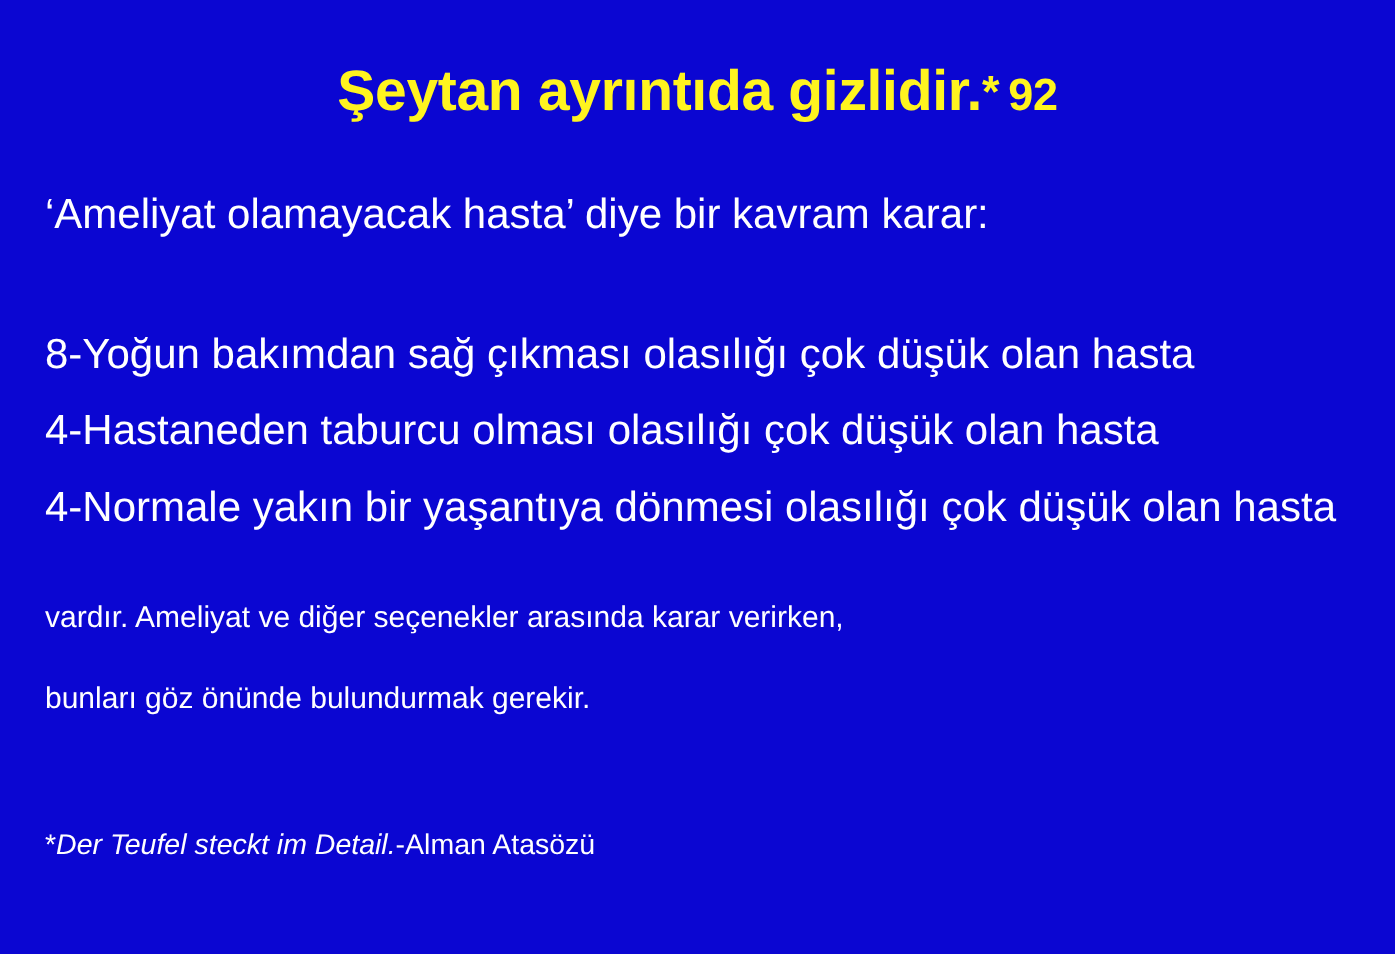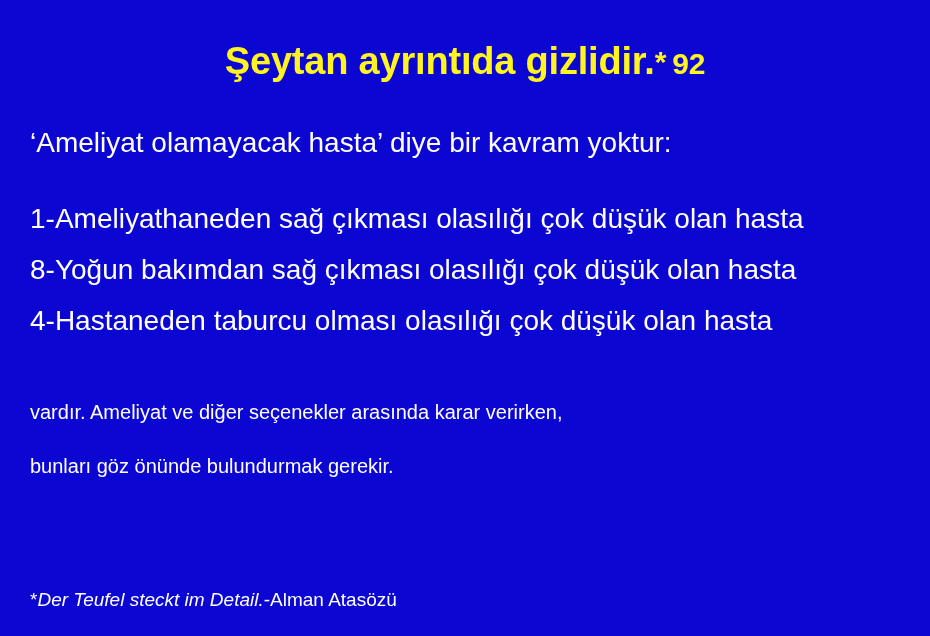--- a/index.html
+++ b/index.html
@@ -86,52 +86,52 @@
     font-size: 20px;
     line-height: 34px;
     white-space: nowrap;
   }
   .gap-para { height: 20px; }
 
   
   .footnote {
     position: absolute;
     left: 30px;
-    top: 588px;
+    top: 552px;
     color: #FFFFFF;
     font-size: 19px;
     line-height: 24px;
     white-space: nowrap;
   }
   .footnote .fn-star { font-style: normal; }
   .footnote .fn-italic { font-style: italic; }
   .footnote .fn-plain { font-style: normal; }
 </style>
 </head>
 <body>
 
 <div id="slide">
 
   <div class="slide-title">
     <span class="title-main">Şeytan ayrıntıda gizlidir.</span><span class="title-star">*</span><span class="title-num">92</span>
   </div>
 
   <div class="body-block">
 
-    <p class="lead-line">‘Ameliyat olamayacak hasta’ diye bir kavram yoktur:</p>
+    <p class="lead-line">‘Ameliyat olamayacak hasta’ diye bir kavram karar:</p>
 
     <div class="gap-lead-to-list"></div>
 
     <ul class="item-list">
-      <li>1-Ameliyathaneden sağ çıkması olasılığı çok düşük olan hasta</li>
       <div class="gap-item"></div>
       <li>8-Yoğun bakımdan sağ çıkması olasılığı çok düşük olan hasta</li>
       <div class="gap-item"></div>
       <li>4-Hastaneden taburcu olması olasılığı çok düşük olan hasta</li>
       <div class="gap-item"></div>
+      <li>4-Normale yakın bir yaşantıya dönmesi olasılığı çok düşük olan hasta</li>
     </ul>
 
     <div class="gap-list-to-para"></div>
 
     <div class="para-line">vardır. Ameliyat ve diğer seçenekler arasında karar verirken,</div>
     <div class="gap-para"></div>
     <div class="para-line">bunları göz önünde bulundurmak gerekir.</div>
 
   </div>
 

